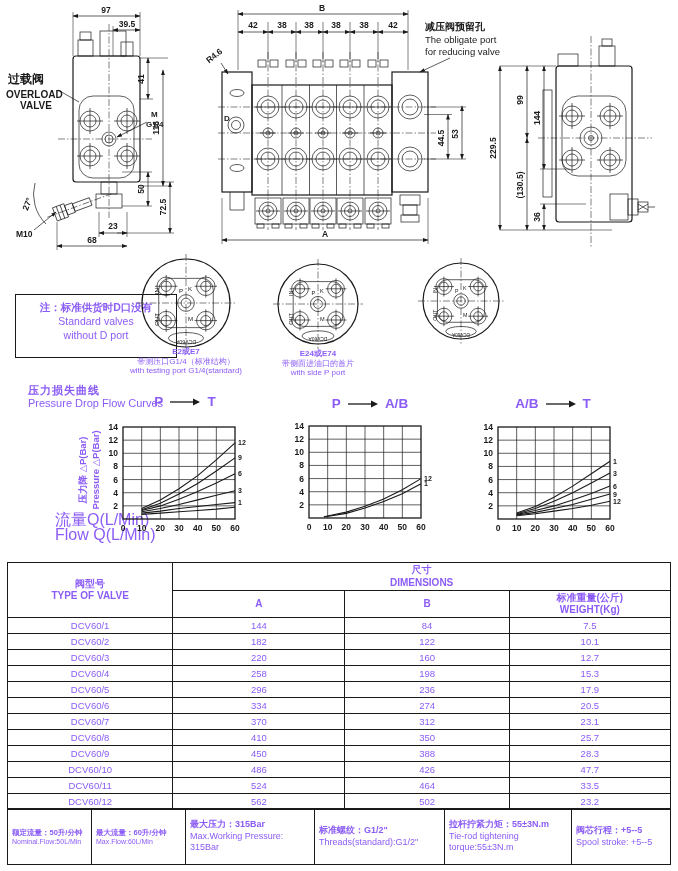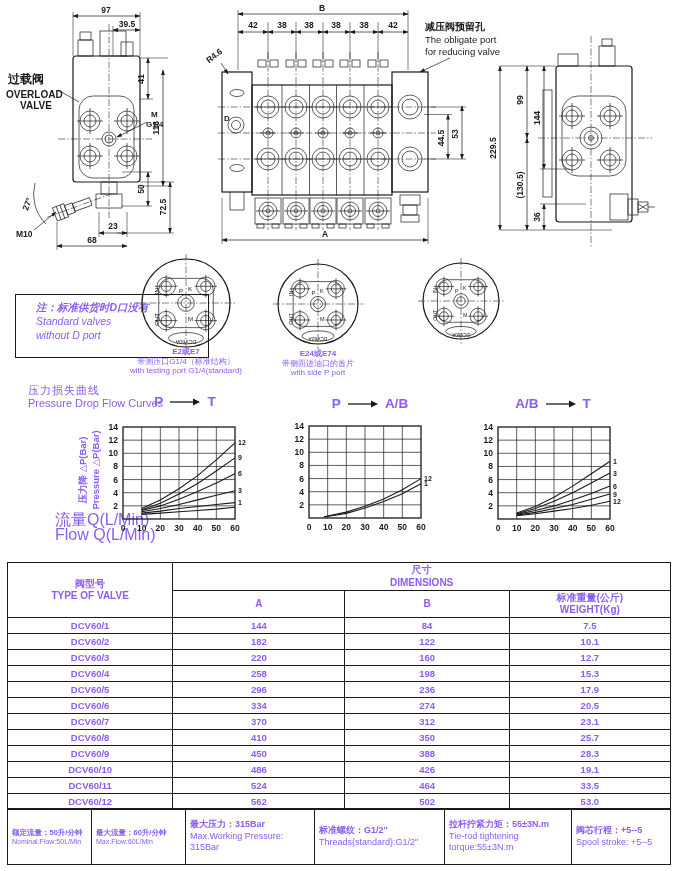--- a/index.html
+++ b/index.html
@@ -13,36 +13,36 @@
   .ext{stroke:#1a1a1a;stroke-width:.55;fill:none;}
   .dim{stroke:#1a1a1a;stroke-width:.7;fill:none;}
   .dt{font-size:8.5px;font-weight:700;}
   .lbl{font-size:8px;font-weight:700;}
   .grid{stroke:#1a1a1a;stroke-width:.7;}
   .gridbox{stroke:#1a1a1a;stroke-width:1.3;fill:none;}
   .curve{stroke:#1a1a1a;stroke-width:1.1;fill:none;}
   .tick{font-size:8.5px;font-weight:700;}
   .curvelabel{font-size:7px;font-weight:700;}
   .note-box{position:absolute;left:15px;top:294px;width:152px;height:52px;border:1.3px solid #1a1a1a;
-            padding:5px 20px;text-align:left;font-size:10.5px;line-height:14px;font-style:italic;}
+            padding:5px 4px;text-align:center;font-size:10.5px;line-height:14px;}
   .note-box .cn{font-weight:700;}
   .cap{position:absolute;width:180px;text-align:center;font-size:8px;line-height:9.5px;}
   .cap .code{font-weight:700;text-align:center;}
   .sec-head{position:absolute;left:28px;top:384px;font-size:11px;line-height:13px;}
-  .sec-head .cn{font-weight:400;letter-spacing:1px;}
+  .sec-head .cn{font-weight:700;letter-spacing:1px;}
   .chart-title{position:absolute;display:flex;align-items:center;justify-content:center;gap:7px;
                font-size:13.5px;font-weight:700;}
   .ylabel{position:absolute;left:36px;top:456px;width:108px;height:28px;transform:rotate(-90deg);
           text-align:center;font-size:9.5px;line-height:13px;font-weight:700;}
   .xlabel{position:absolute;left:20px;top:513px;font-size:16px;line-height:14.5px;font-weight:400;margin-left:35px;}
   table.valve{position:absolute;left:7px;top:562px;width:664px;border-collapse:collapse;
               border:1.4px solid #1a1a1a;table-layout:fixed;}
   table.valve th,table.valve td{border:1px solid #1a1a1a;text-align:center;padding:0;}
   table.valve th{font-size:10px;font-weight:700;line-height:12.5px;}
-  table.valve td{font-size:9.5px;height:15px;font-weight:bold;}
+  table.valve td{font-size:9.5px;height:15px;}
   .spec-footer{position:absolute;left:7px;top:808px;width:664px;height:57px;display:grid;
                grid-template-columns:84px 94px 129px 130px 127px 100px;border:1.4px solid #1a1a1a;box-sizing:border-box;}
   .spec-cell{border-right:1px solid #1a1a1a;padding:3px 4px;font-size:9px;line-height:11.5px;
              display:flex;flex-direction:column;justify-content:center;}
   .spec-cell:last-child{border-right:none;}
   .spec-cell .cn{font-weight:700;}
   .spec-cell.small{font-size:7px;line-height:9px;}
   .spec-cell.small .cn{font-size:7.5px;}
 </style>
 </head>
@@ -706,33 +706,33 @@
         <tr>
           <td>DCV60/9</td>
           <td>450</td>
           <td>388</td>
           <td>28.3</td>
         </tr>
         <tr>
           <td>DCV60/10</td>
           <td>486</td>
           <td>426</td>
-          <td>19.1</td>
+          <td>47.7</td>
         </tr>
         <tr>
           <td>DCV60/11</td>
           <td>524</td>
           <td>464</td>
           <td>33.5</td>
         </tr>
         <tr>
           <td>DCV60/12</td>
           <td>562</td>
           <td>502</td>
-          <td>53.0</td>
+          <td>23.2</td>
         </tr>
       </tbody>
   </table>
 
   <div class="spec-footer">
       <div class="spec-cell small">
         <div class="cn">额定流量：50升/分钟</div>
         <div>Nominal.Flow:50L/Min</div>
       </div>
       <div class="spec-cell small">

